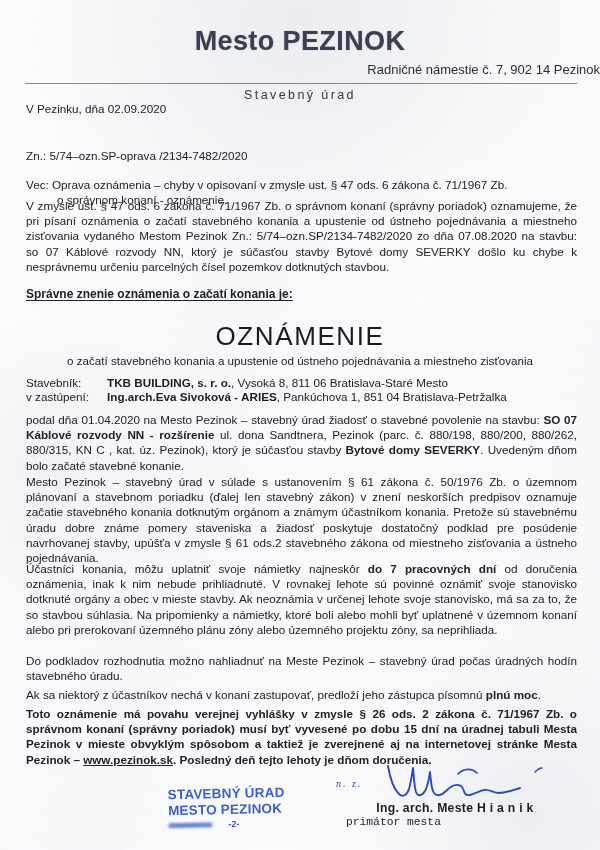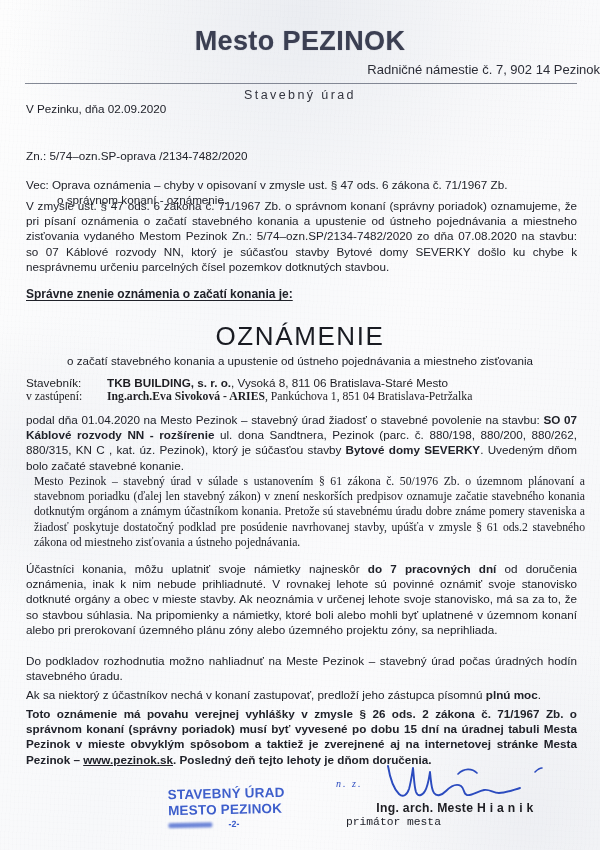--- a/index.html
+++ b/index.html
@@ -131,24 +131,24 @@
     left: 26px;
     font-size: 11.7px;
     line-height: 15px;
     white-space: nowrap;
   }
   .party-row .plabel {
     display: inline-block;
     width: 81px;
   }
   .party-builder { top: 375px; }
-  .party-agent   { top: 389px; font-family: Liberation Serif, serif; }
+  .party-agent   { top: 389px; }
 
   .para-request { left: 26px; top: 412px; width: 551px; }
-  .para-law     { left: 34px; top: 474px; width: 551px; font-family: Liberation Serif, serif; }
+  .para-law     { left: 26px; top: 474px; width: 551px; }
   .para-parties { left: 26px; top: 561px; width: 551px; }
   .para-docs    { left: 26px; top: 653px; width: 551px; }
   .para-proxy   { left: 26px; top: 687px; width: 551px; }
   .para-public  {
     left: 26px; top: 706px; width: 551px;
     font-weight: bold;
   }
   .para-public .link { text-decoration: underline; }
 
   

